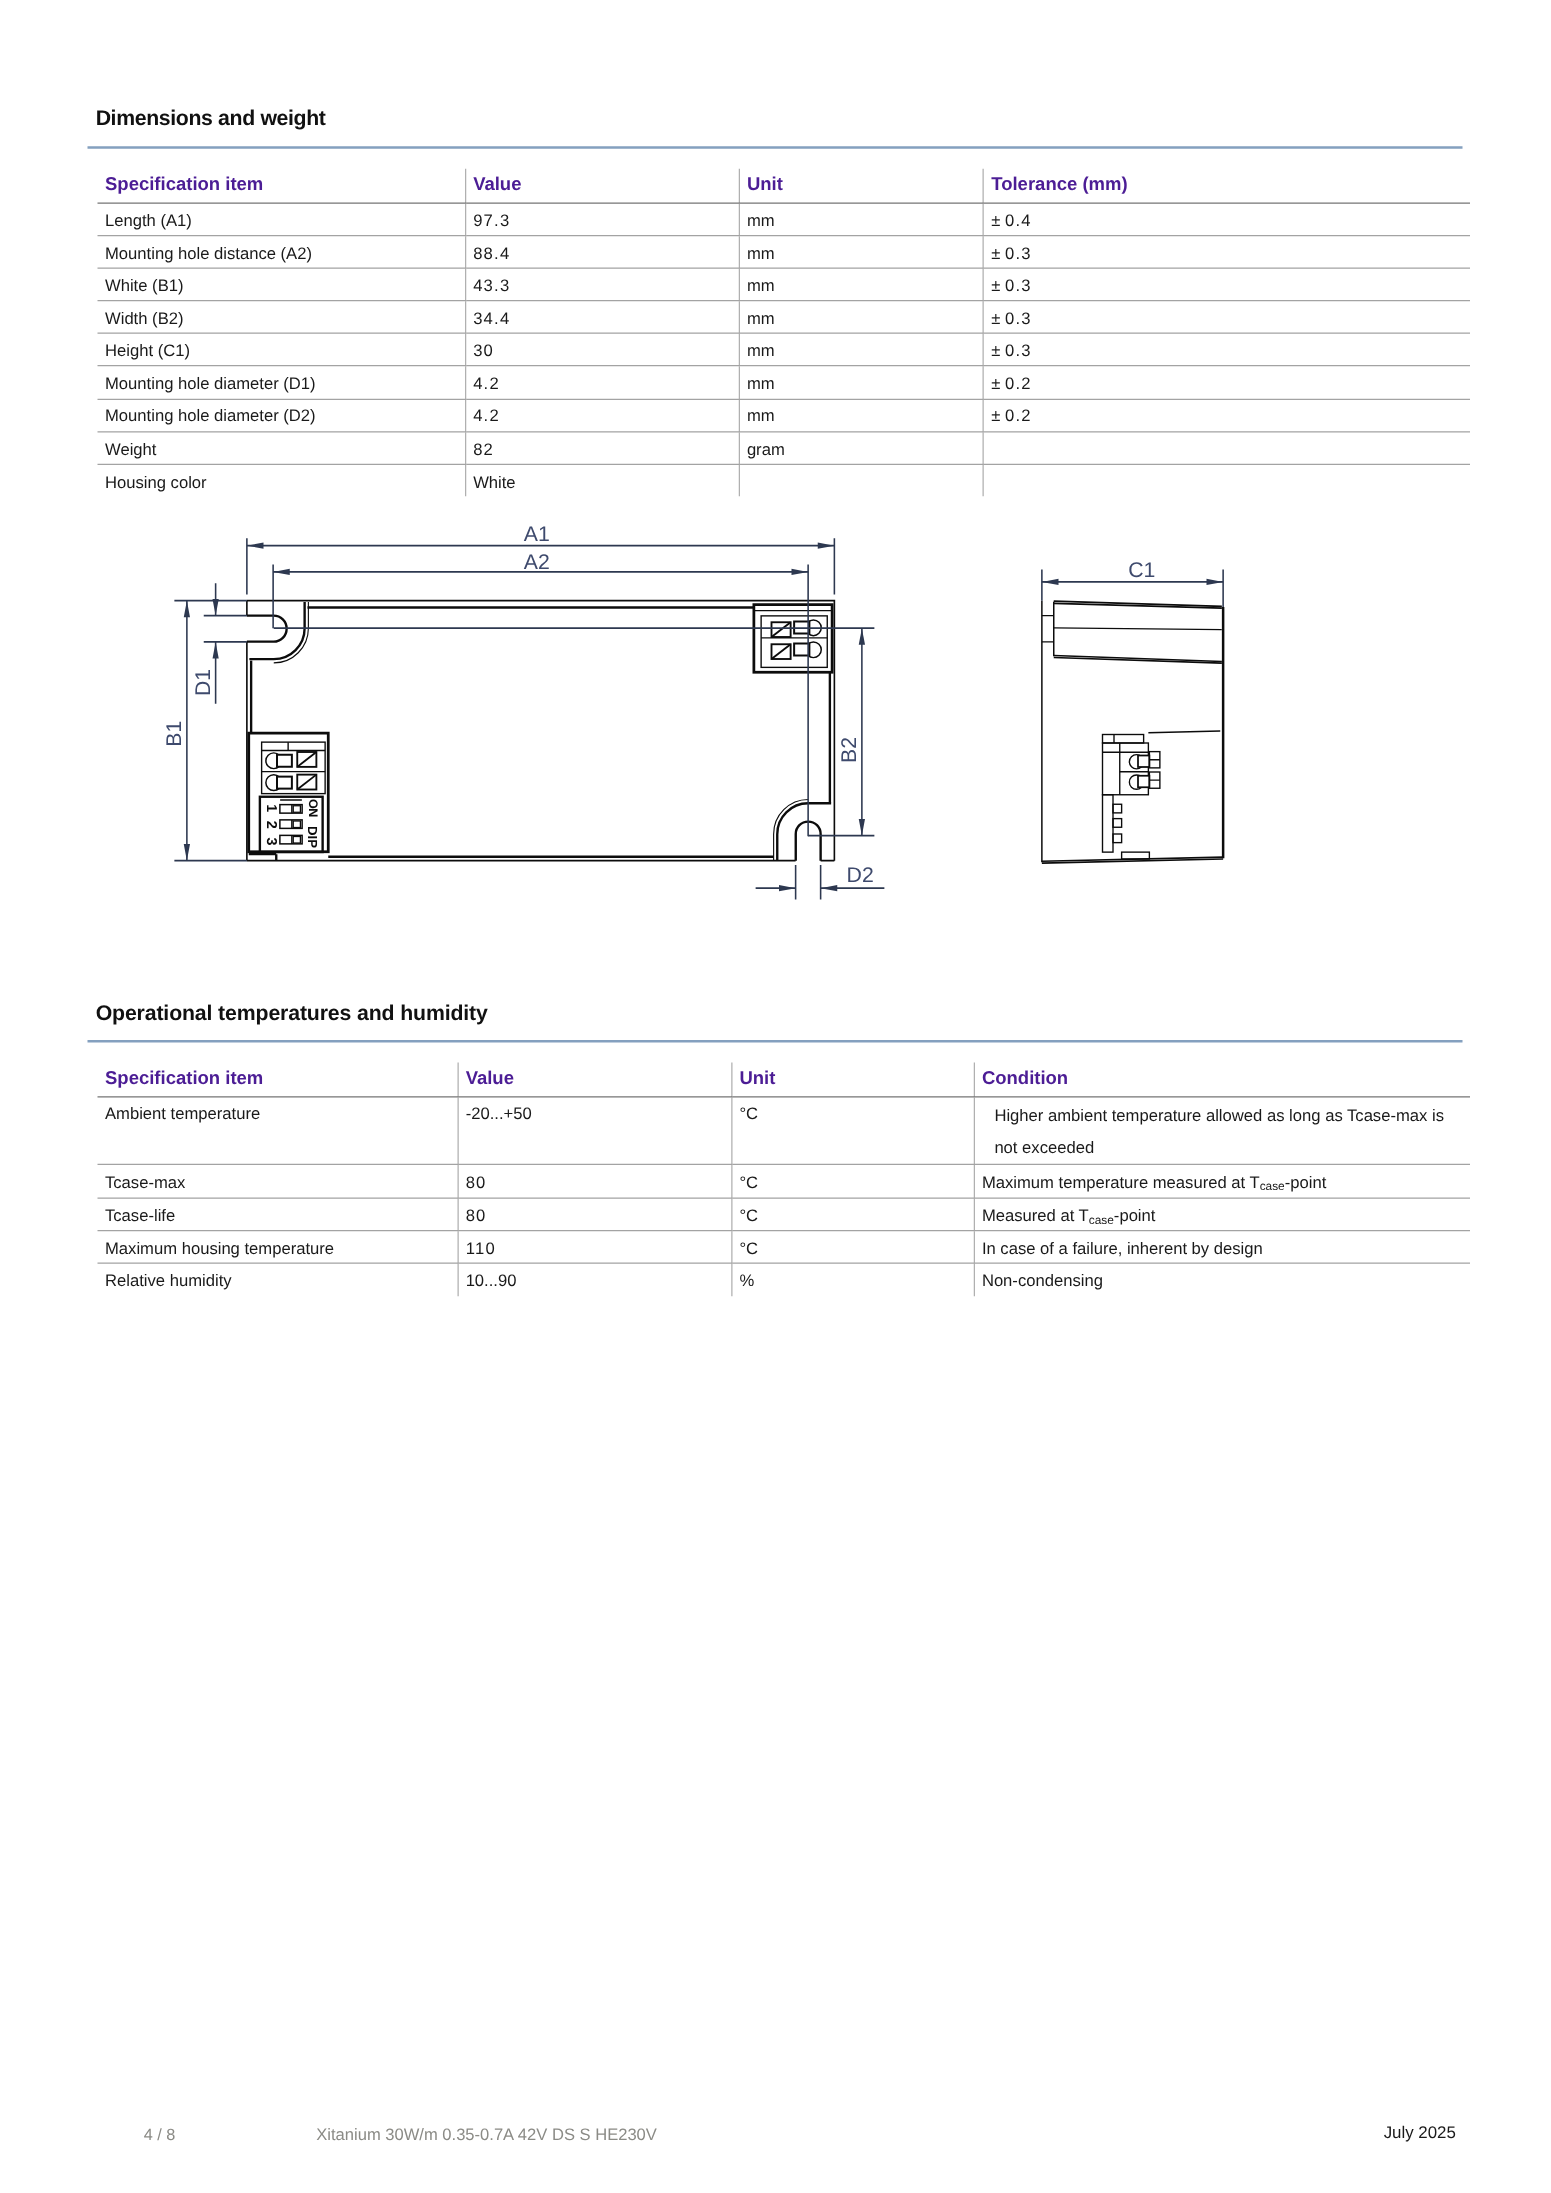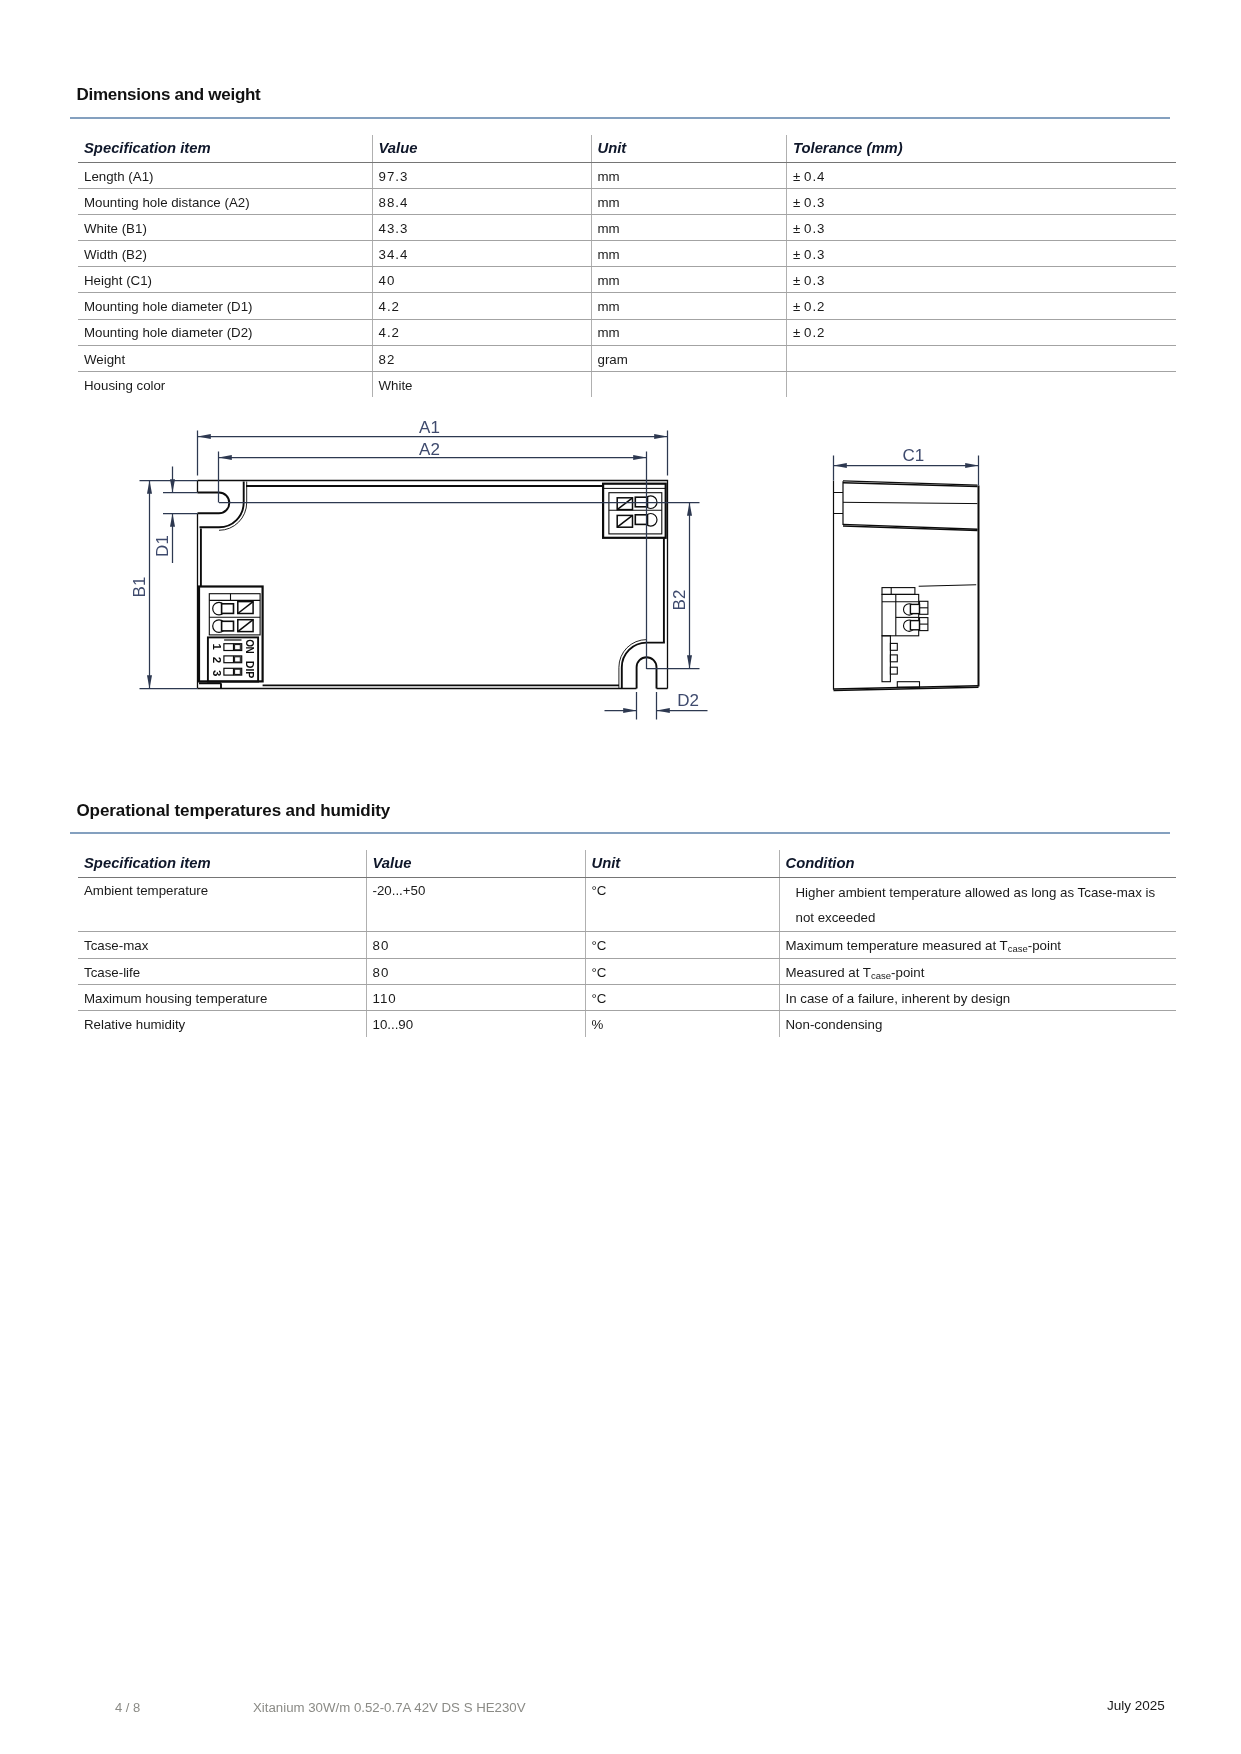--- a/index.html
+++ b/index.html
@@ -3,21 +3,21 @@
 <meta charset="utf-8">
 <style>
   html,body{margin:0;padding:0;background:#ffffff;}
   .page{position:relative;width:1241px;height:1754px;background:#fff;overflow:hidden;
         font-family:"Liberation Sans",sans-serif;color:#1a1a1a;}
   .h1{position:absolute;left:76.5px;font-weight:bold;font-size:17px;color:#111;letter-spacing:-0.28px;}
   .rule{position:absolute;left:70px;width:1100px;height:2px;background:#84a0bf;}
   table.spec{border-collapse:collapse;table-layout:fixed;width:1098px;}
   table.spec td,table.spec th{padding:5.9px 0 0 6px;vertical-align:top;font-weight:normal;text-align:left;
       font-size:13.3px;line-height:16px;overflow:hidden;white-space:nowrap;}
-  table.spec th{font-size:14.8px;font-weight:bold;color:#0f172a;line-height:16px;padding-top:5.2px;font-style:italic;}
+  table.spec th{font-size:14.8px;font-weight:bold;color:#4c1d95;line-height:16px;padding-top:5.2px;}
   td.c1,th.c1{border-right:1px solid #b0b0b0;padding-left:2.5px;}
   td.c2,th.c2{border-right:1px solid #b0b0b0;}
   td.c3,th.c3{border-right:1px solid #b0b0b0;}
   tr.hd th{border-bottom:1.5px solid #757575;}
   tr.r td{border-bottom:1px solid #a3a3a3;}
   tr.last td{border-bottom:none;}
   .n{letter-spacing:1px;}
   sub{font-size:9.5px;line-height:0;position:relative;bottom:-2px;vertical-align:baseline;}
   .foot{position:absolute;font-size:13px;color:#8b8b86;}
 </style>
@@ -63,21 +63,21 @@
             <td>± <span class="n">0.3</span></td>
           </tr>
 <tr class="r" style="height:26.14px;">
             <td class="c1">Width (B2)</td>
             <td class="c2"><span class="n">34.4</span></td>
             <td class="c3">mm</td>
             <td>± <span class="n">0.3</span></td>
           </tr>
 <tr class="r" style="height:26.14px;">
             <td class="c1">Height (C1)</td>
-            <td class="c2"><span class="n">40</span></td>
+            <td class="c2"><span class="n">30</span></td>
             <td class="c3">mm</td>
             <td>± <span class="n">0.3</span></td>
           </tr>
 <tr class="r" style="height:26.14px;">
             <td class="c1">Mounting hole diameter (D1)</td>
             <td class="c2"><span class="n">4.2</span></td>
             <td class="c3">mm</td>
             <td>± <span class="n">0.2</span></td>
           </tr>
 <tr class="r" style="height:26.14px;">
@@ -416,17 +416,17 @@
             <td class="c2">10...90</td>
             <td class="c3">%</td>
             <td>Non-condensing</td>
           </tr>
 </tbody>
       </table>
 </div>
 
 <div class="foot" style="left:76px;top:1700px;margin-left:39px;">4 / 8</div>
 
-<div class="foot" style="left:253px;top:1700px;font-size:13.25px;">Xitanium 30W/m 0.52-0.7A 42V DS S HE230V</div>
+<div class="foot" style="left:253px;top:1700px;font-size:13.25px;">Xitanium 30W/m 0.35-0.7A 42V DS S HE230V</div>
 
 <div class="foot" style="right:76.3px;top:1698px;color:#1a1a1a;font-size:13.5px;">July 2025</div>
 
 </div>
 
 </body></html>

